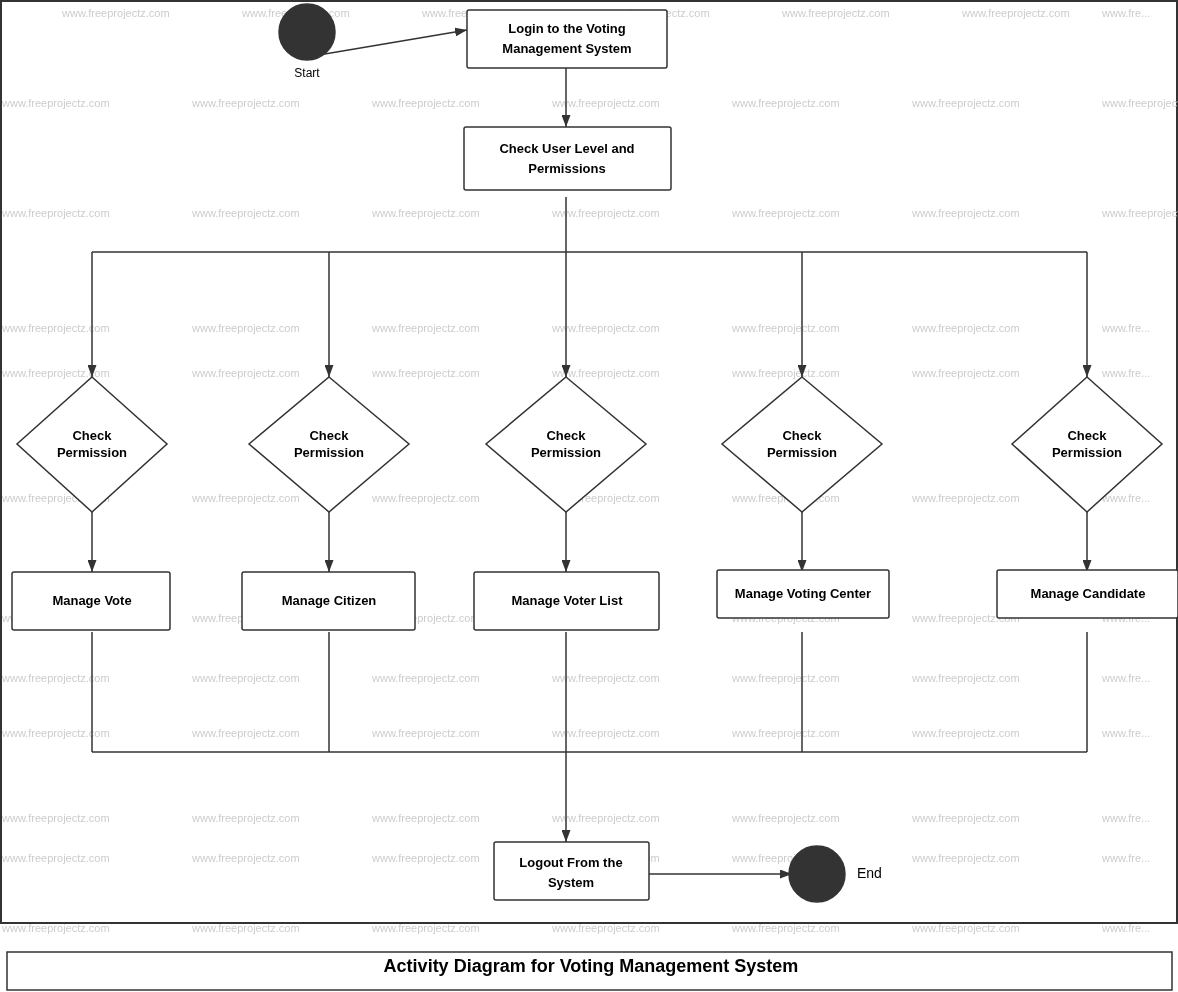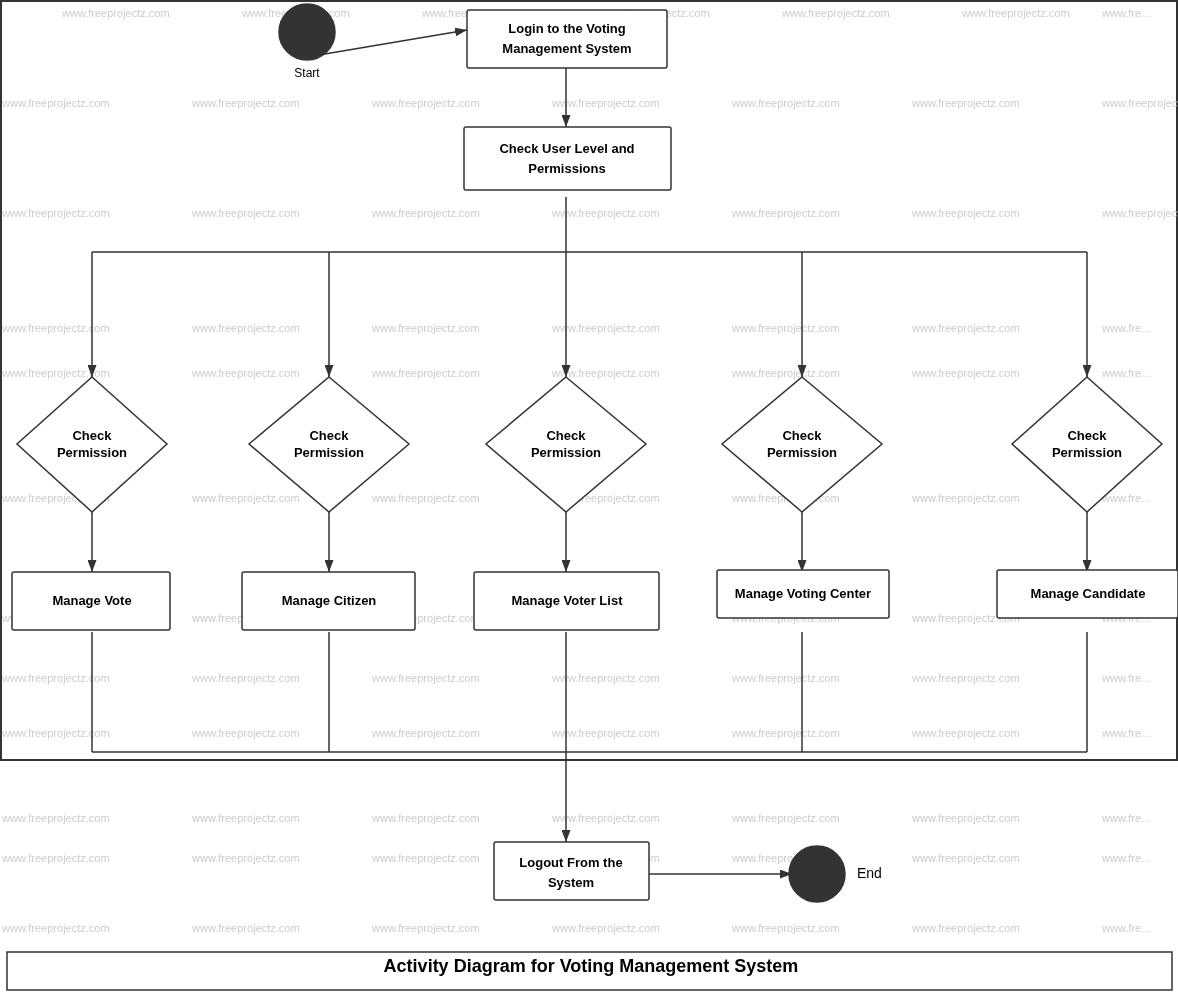--- a/index.html
+++ b/index.html
@@ -8,21 +8,21 @@
       font-family: Arial, sans-serif;
       width: 1178px;
       height: 992px;
       overflow: hidden;
       position: relative;
     }
 
     .diagram-container {
       position: relative;
       width: 1178px;
-      height: 761px;
+      height: 924px;
       background: #ffffff;
       border: 2px solid #333;
     }
 
     svg.main-svg {
       position: absolute;
       top: 0; left: 0;
       width: 1178px;
       height: 992px;
     }

